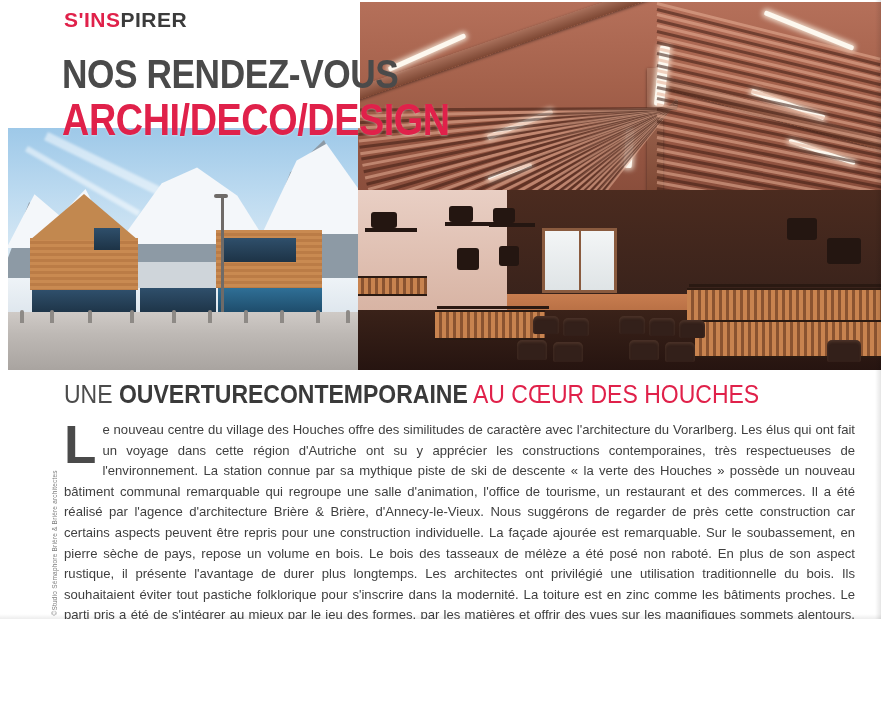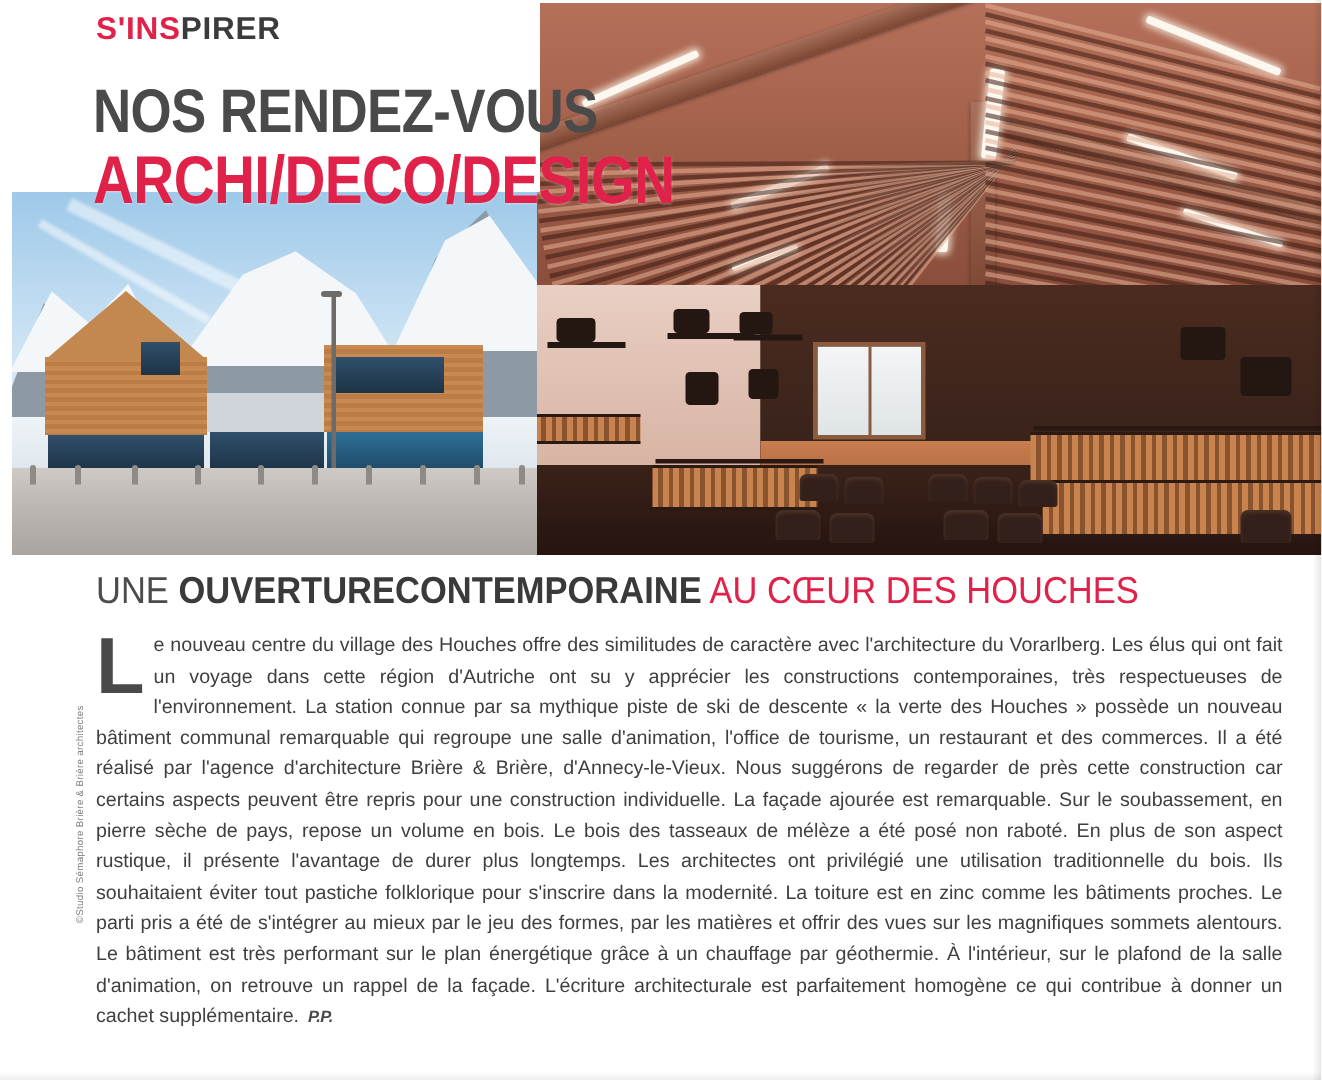--- a/index.html
+++ b/index.html
@@ -11,21 +11,21 @@
     width: 881px;
     height: 720px;
     overflow: hidden;
     font-family: "Liberation Sans", sans-serif;
     position: relative;
   }
 
   .page {
     position: relative;
     width: 881px;
-    height: 720px;
+    height: 619px;
     background: #ffffff;
     overflow: hidden;
   }
 
   
   .hero {
     position: absolute;
     left: 0;
     top: 0;
     width: 881px;

